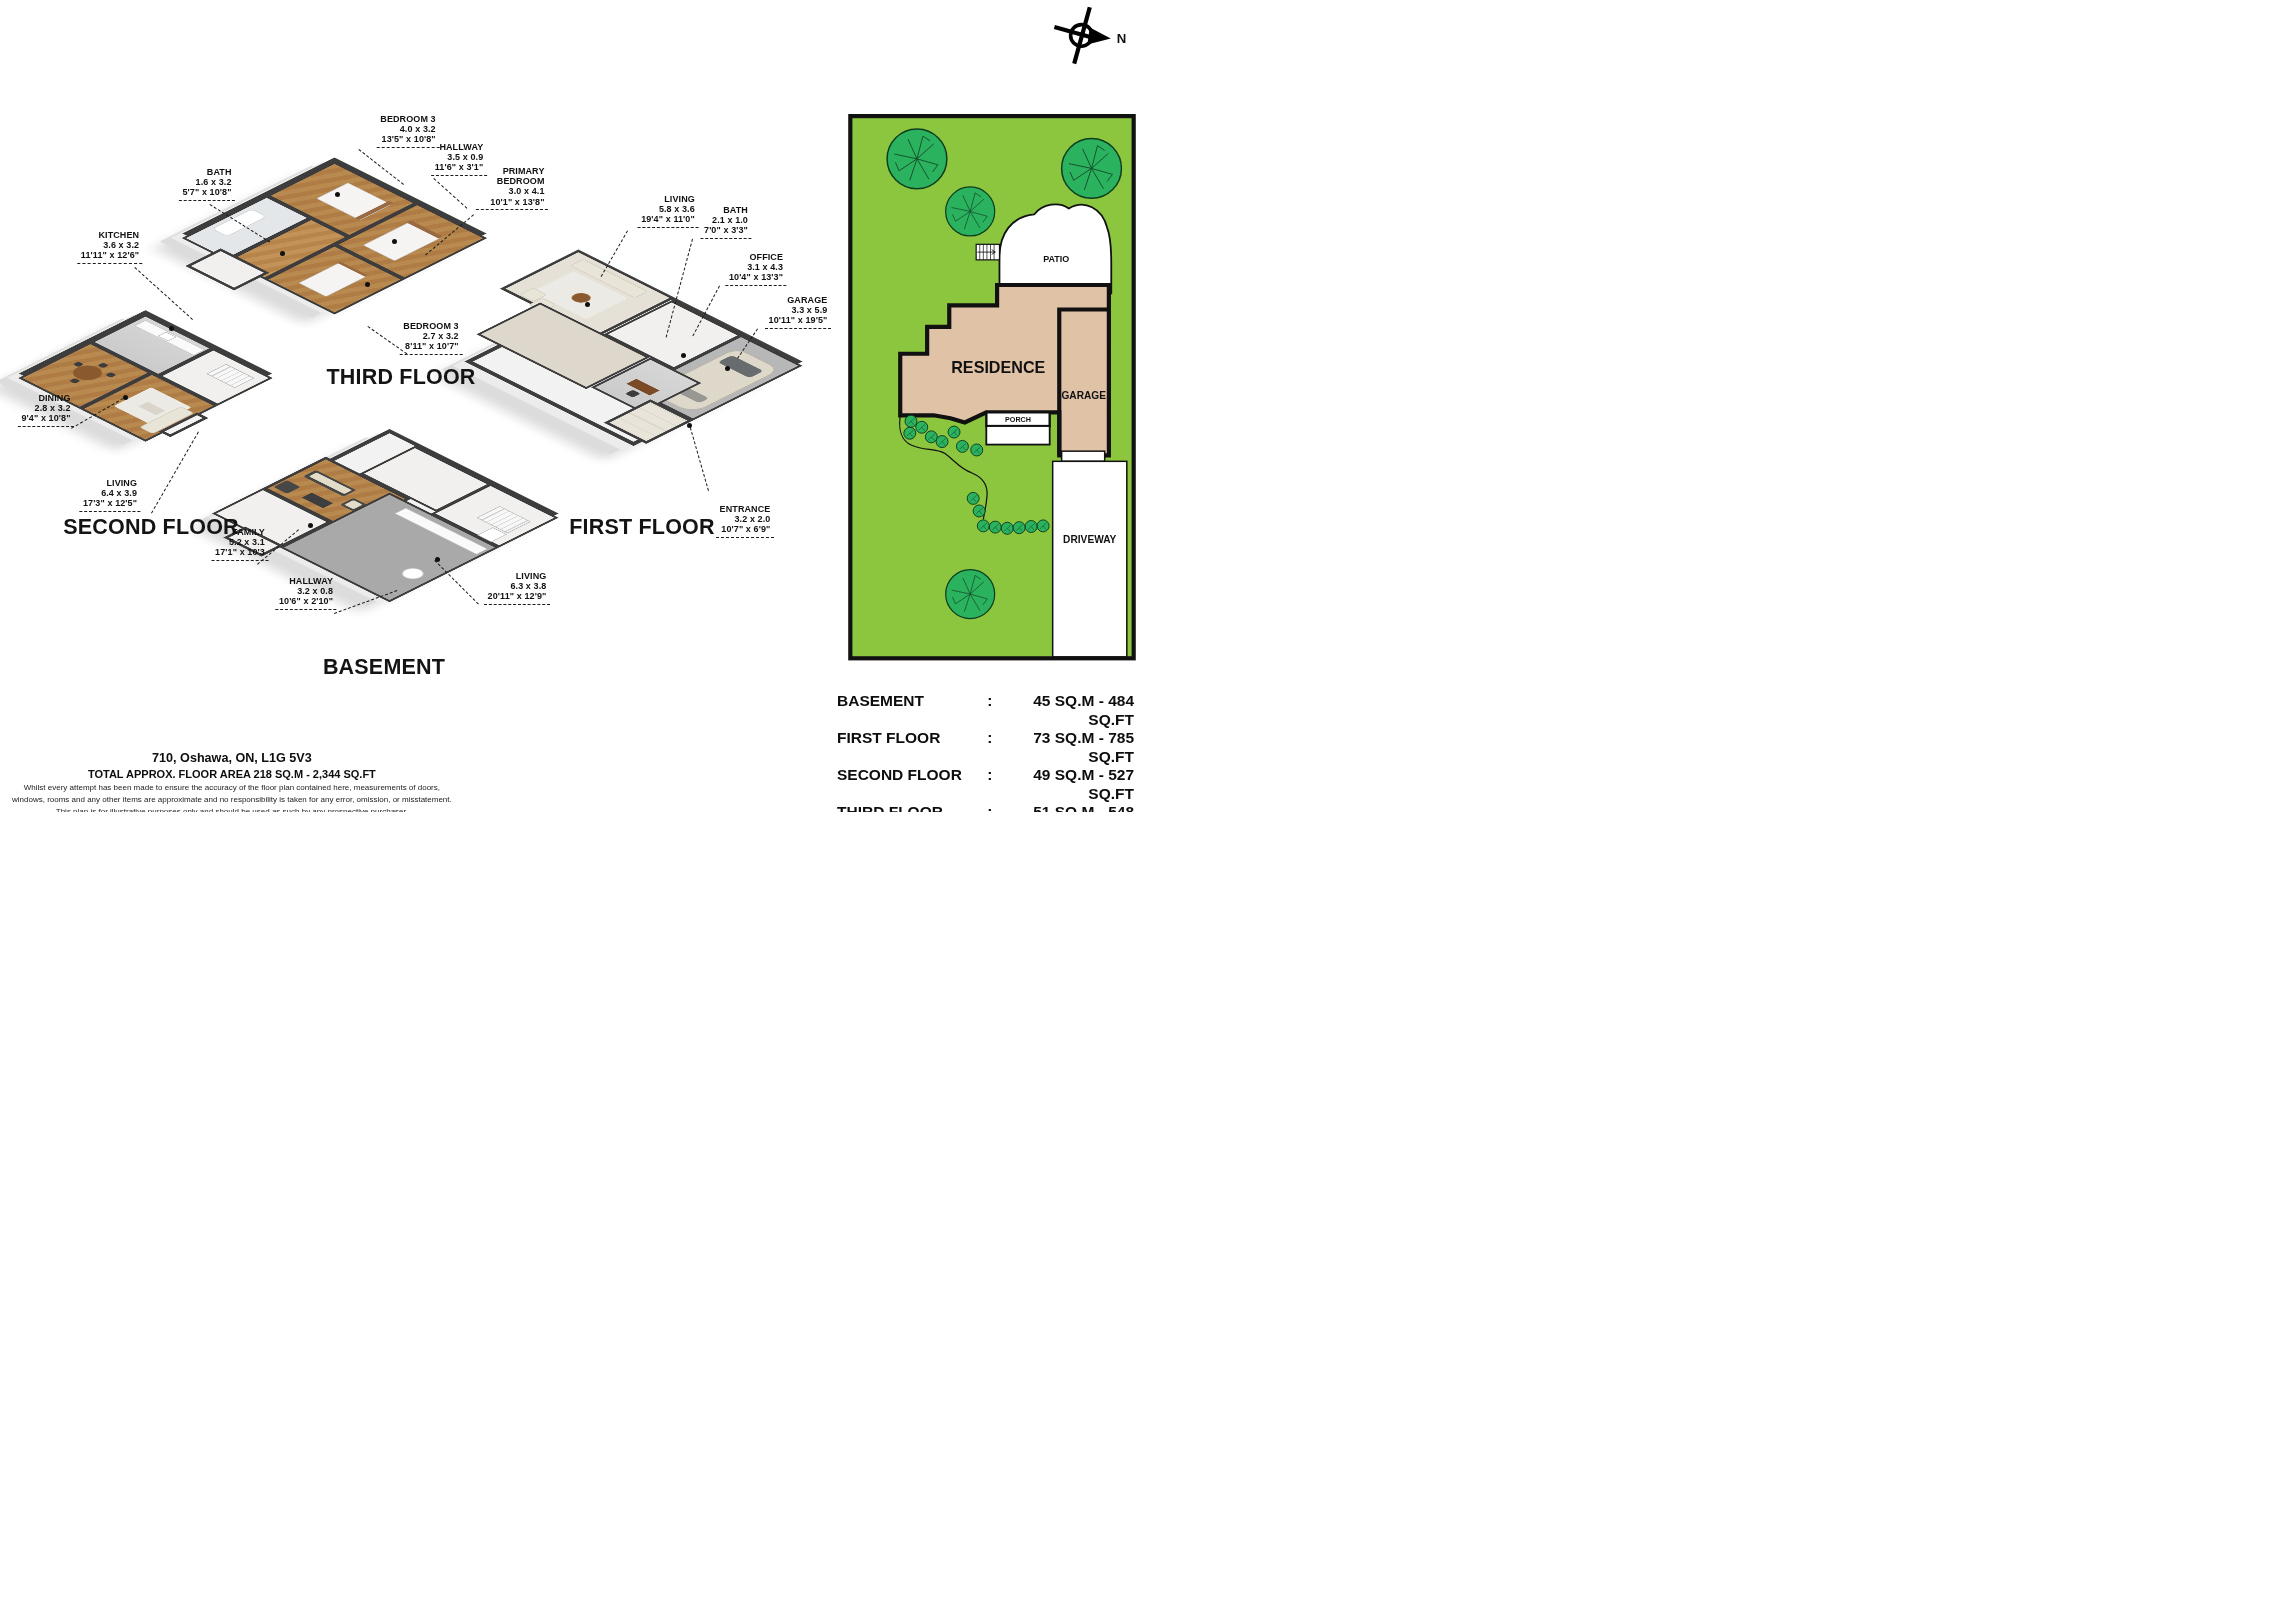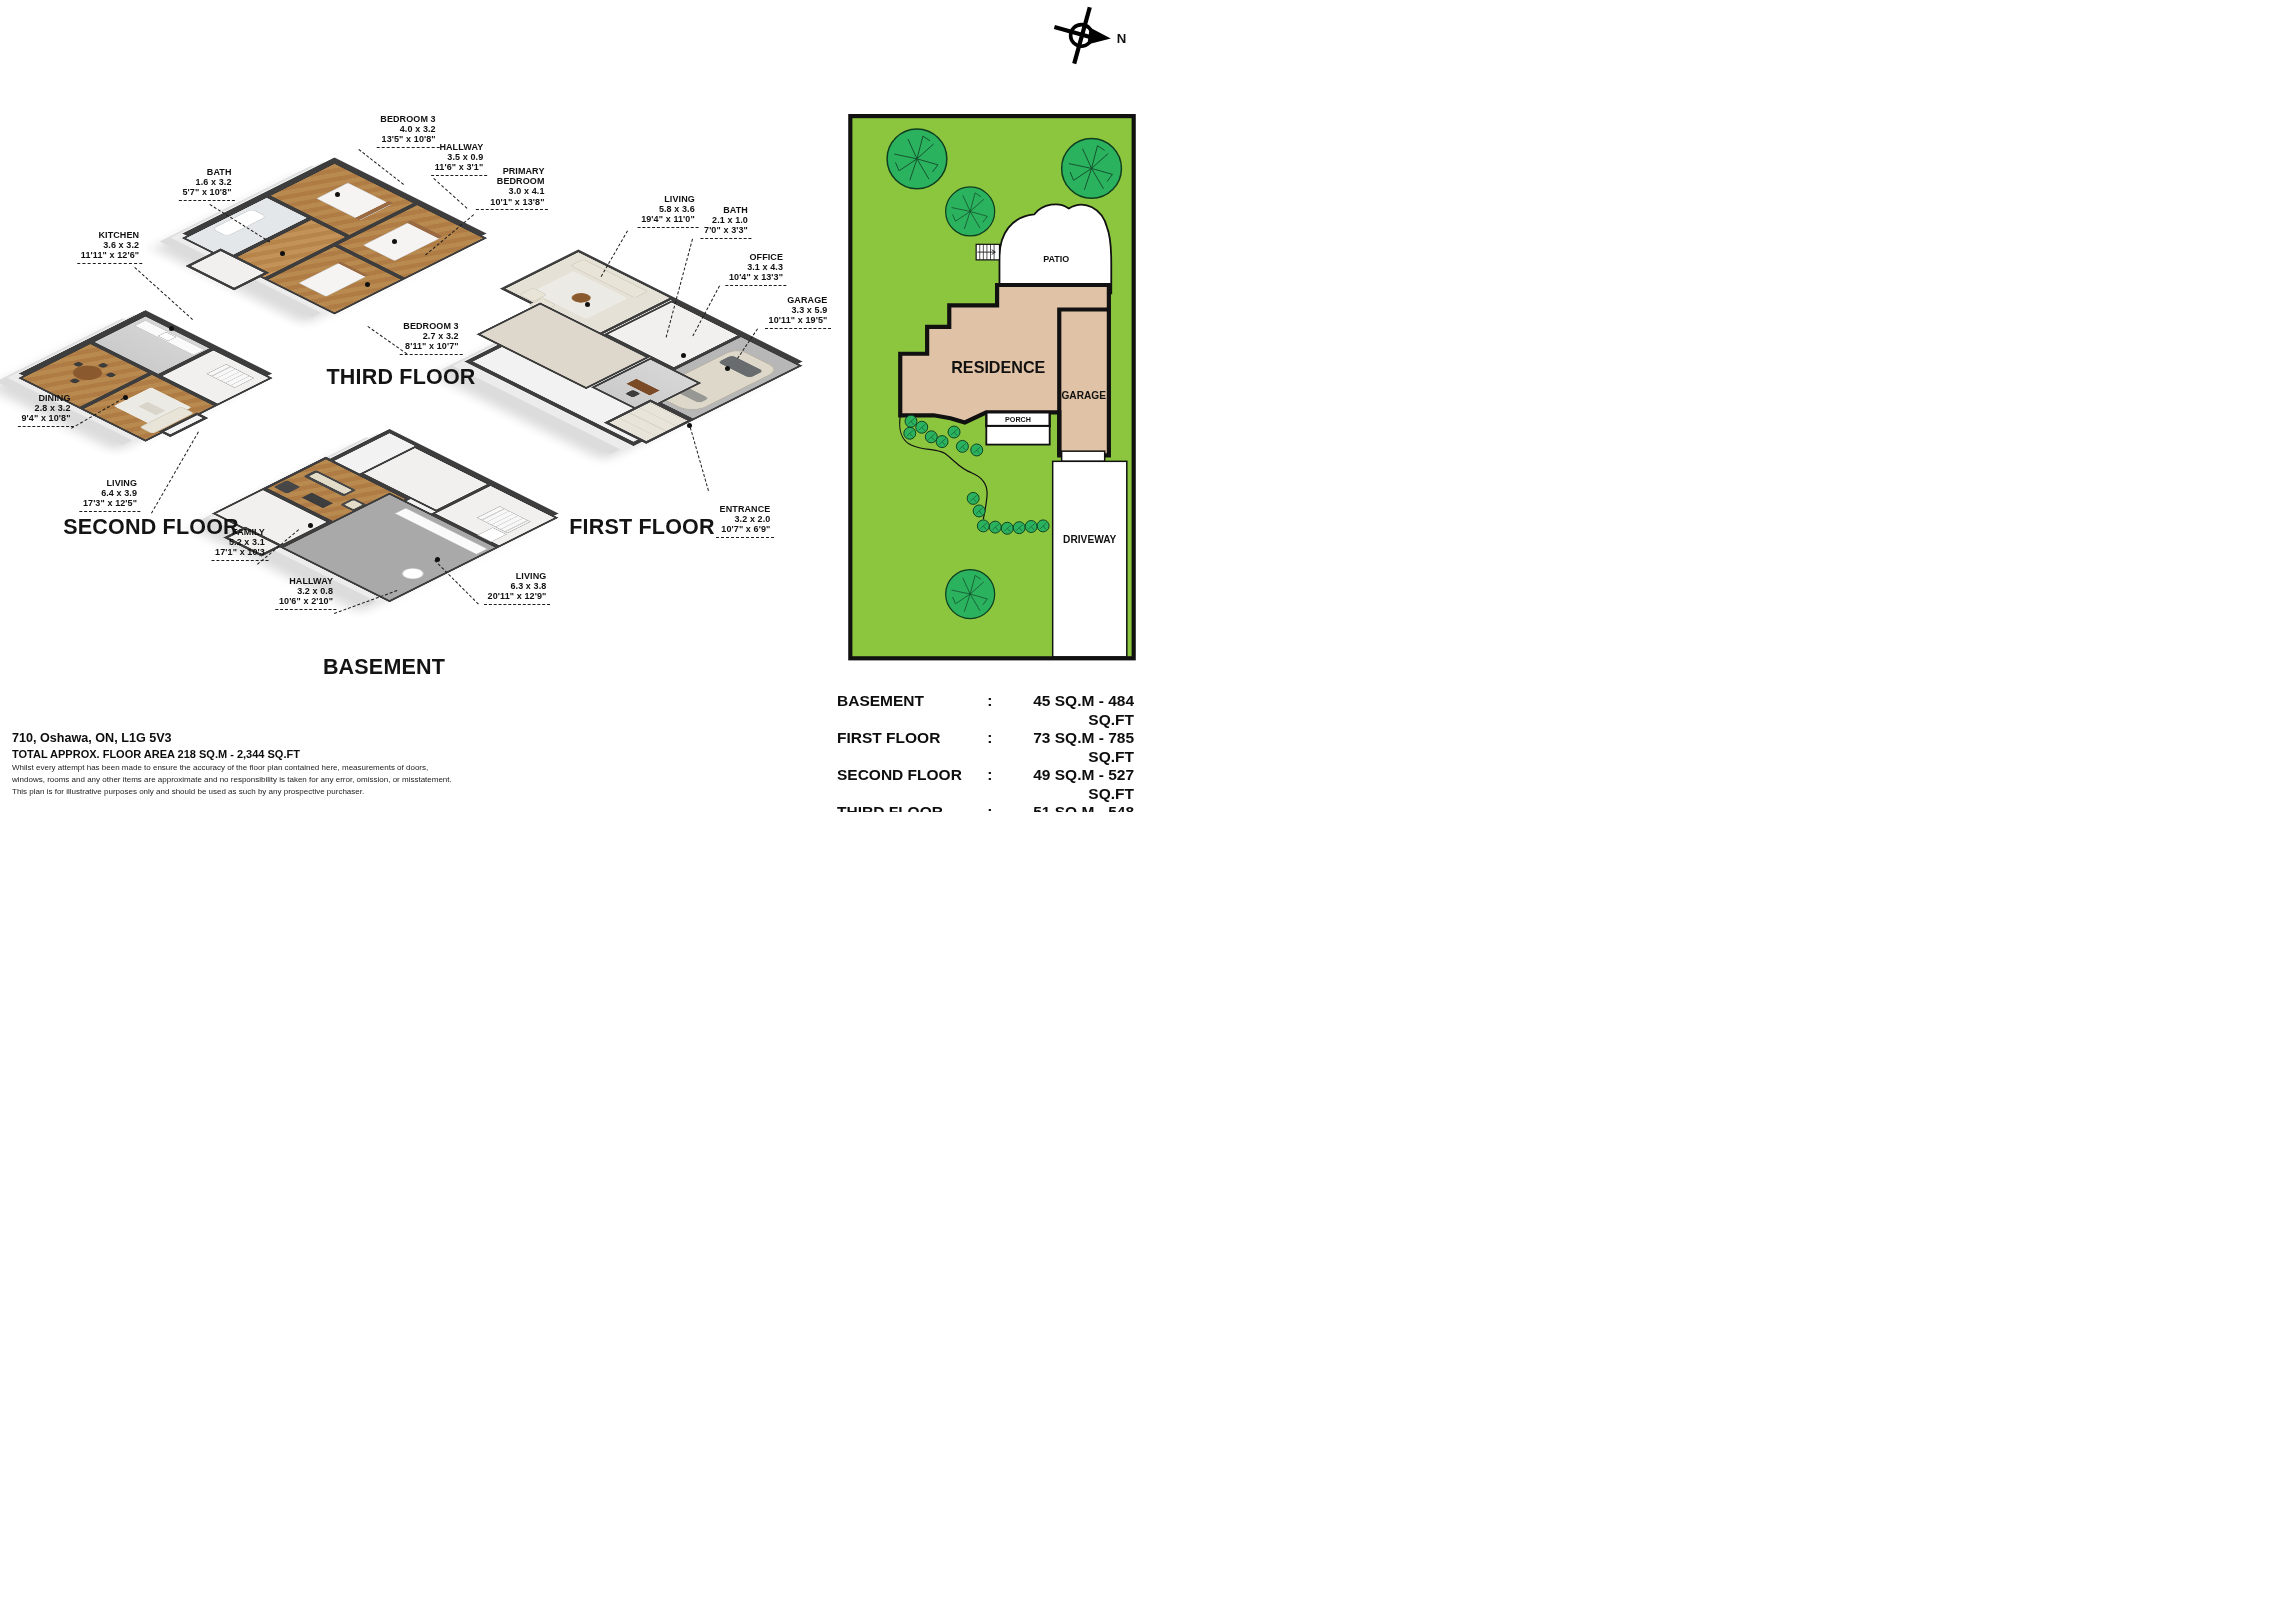--- a/index.html
+++ b/index.html
@@ -49,21 +49,21 @@
   .dot{position:absolute;width:5.4px;height:5.4px;border-radius:50%;background:#101010;}
   
   svg text{font-family:"Liberation Sans",sans-serif;font-weight:600;fill:#111;}
   
   .summary{position:absolute;left:837px;top:692px;width:297px;}
   .srow{display:flex;align-items:baseline;font-size:15.5px;font-weight:600;line-height:18.5px;color:#0d0d0d;}
   .srow .lab{flex:0 0 145px;text-align:left;}
   .srow .col{flex:0 0 15.5px;text-align:center;}
   .srow .val{flex:1;text-align:right;}
   
-  .footer{position:absolute;left:12px;top:731px;}
+  .footer{position:absolute;left:12px;top:751px;text-align:center;}
   .addr{font-size:12.6px;font-weight:600;line-height:15.5px;color:#0d0d0d;}
   .tot{font-size:11px;font-weight:600;line-height:15.5px;color:#0d0d0d;}
   .disc{font-size:8px;font-weight:400;line-height:12px;color:#222;}
 </style>
 </head>
 <body>
 
 <div class="canvas">
 
   <svg style="position:absolute;left:1040px;top:0;" width="102" height="69" viewBox="1740 0 170 115">

